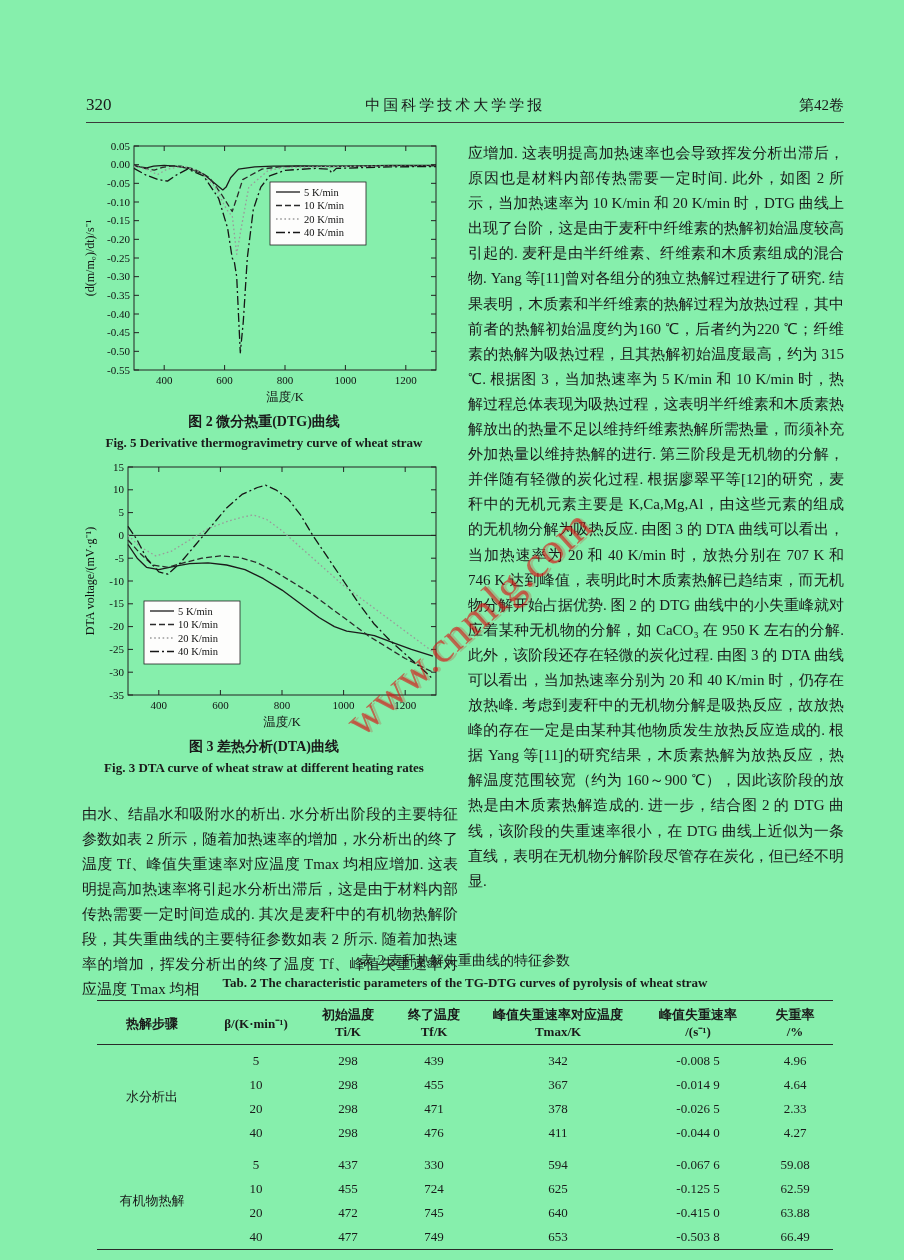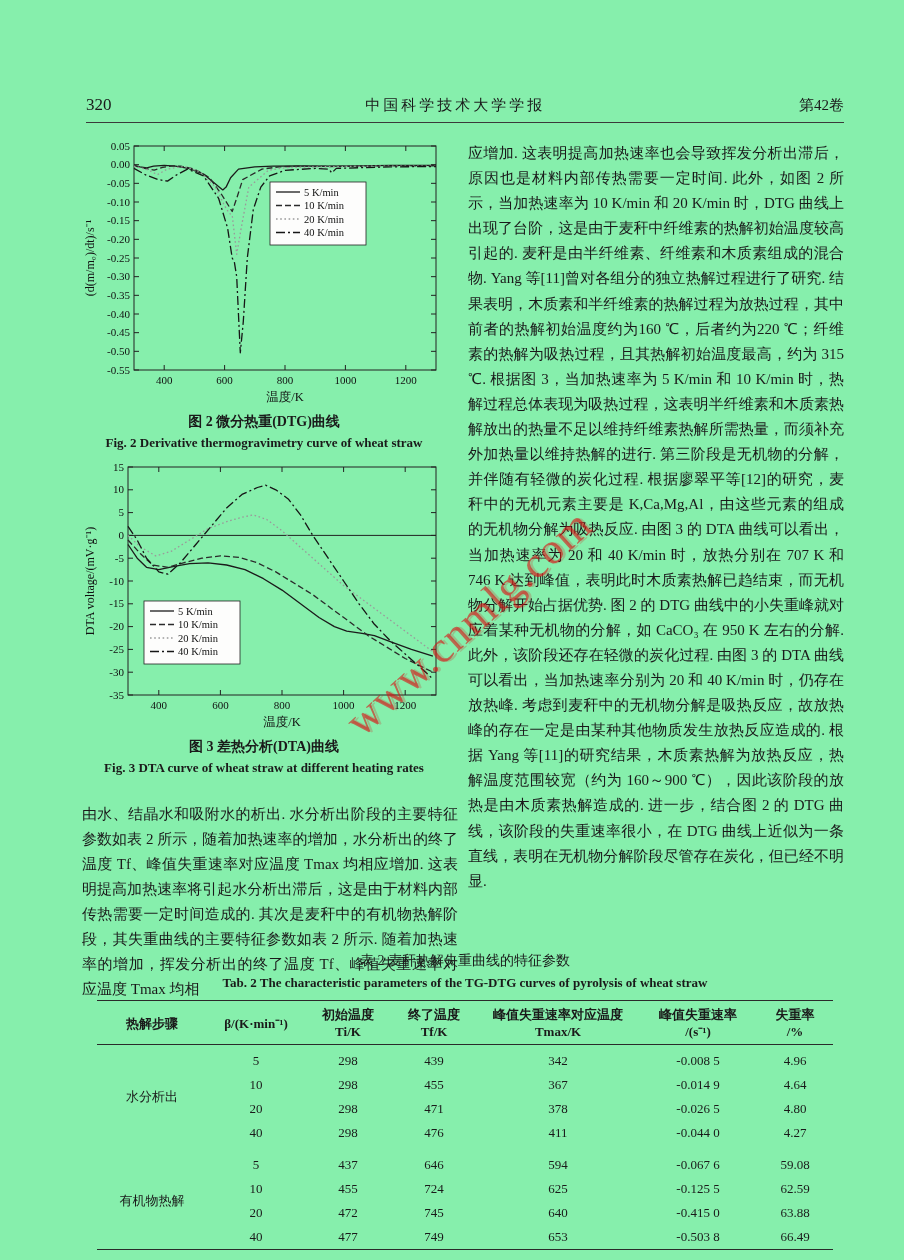--- a/index.html
+++ b/index.html
@@ -126,21 +126,21 @@
           <line x1="194" y1="54" x2="218" y2="54" stroke="#1b1b1b" stroke-width="1.3" stroke-dasharray="none"></line>
           <text x="222" y="57.5" font-size="10.5" fill="#111">5 K/min</text>
           <line x1="194" y1="67.5" x2="218" y2="67.5" stroke="#2a2a2a" stroke-width="1.3" stroke-dasharray="6,3"></line>
           <text x="222" y="71" font-size="10.5" fill="#111">10 K/min</text>
           <line x1="194" y1="81" x2="218" y2="81" stroke="#9a9a9a" stroke-width="1.3" stroke-dasharray="1.6,2.6"></line>
           <text x="222" y="84.5" font-size="10.5" fill="#111">20 K/min</text>
           <line x1="194" y1="94.5" x2="218" y2="94.5" stroke="#161616" stroke-width="1.3" stroke-dasharray="9,3,2,3"></line>
           <text x="222" y="98" font-size="10.5" fill="#111">40 K/min</text>
         </svg>
       <div class="fig-cap-cn">图 2  微分热重(DTG)曲线</div>
-      <div class="fig-cap-en">Fig. 2  Derivative thermogravimetry curve of wheat straw</div>
+      <div class="fig-cap-en">Fig. 5  Derivative thermogravimetry curve of wheat straw</div>
     </div>
     <div class="figure">
       <svg width="364" height="272">
           <rect x="46" y="8" width="308" height="228" fill="none" stroke="#222" stroke-width="1"></rect>
           <line x1="76.8" y1="236" x2="76.8" y2="231" stroke="#222"></line>
           <line x1="76.8" y1="8" x2="76.8" y2="13" stroke="#222"></line>
           <text x="76.8" y="250" text-anchor="middle" font-size="11" fill="#111">400</text>
           <line x1="138.39999999999998" y1="236" x2="138.39999999999998" y2="231" stroke="#222"></line>
           <line x1="138.39999999999998" y1="8" x2="138.39999999999998" y2="13" stroke="#222"></line>
           <text x="138.39999999999998" y="250" text-anchor="middle" font-size="11" fill="#111">600</text>
@@ -271,35 +271,35 @@
             <td>367</td>
             <td>-0.014 9</td>
             <td>4.64</td>
           </tr>
           <tr>
             <td>20</td>
             <td>298</td>
             <td>471</td>
             <td>378</td>
             <td>-0.026 5</td>
-            <td>4.80</td>
+            <td>2.33</td>
           </tr>
           <tr>
             <td>40</td>
             <td>298</td>
             <td>476</td>
             <td>411</td>
             <td>-0.044 0</td>
             <td>4.27</td>
           </tr>
           <tr class="group-sep">
             <td rowspan="4" class="group-label">有机物热解</td>
             <td>5</td>
             <td>437</td>
-            <td>646</td>
+            <td>330</td>
             <td>594</td>
             <td>-0.067 6</td>
             <td>59.08</td>
           </tr>
           <tr>
             <td>10</td>
             <td>455</td>
             <td>724</td>
             <td>625</td>
             <td>-0.125 5</td>

